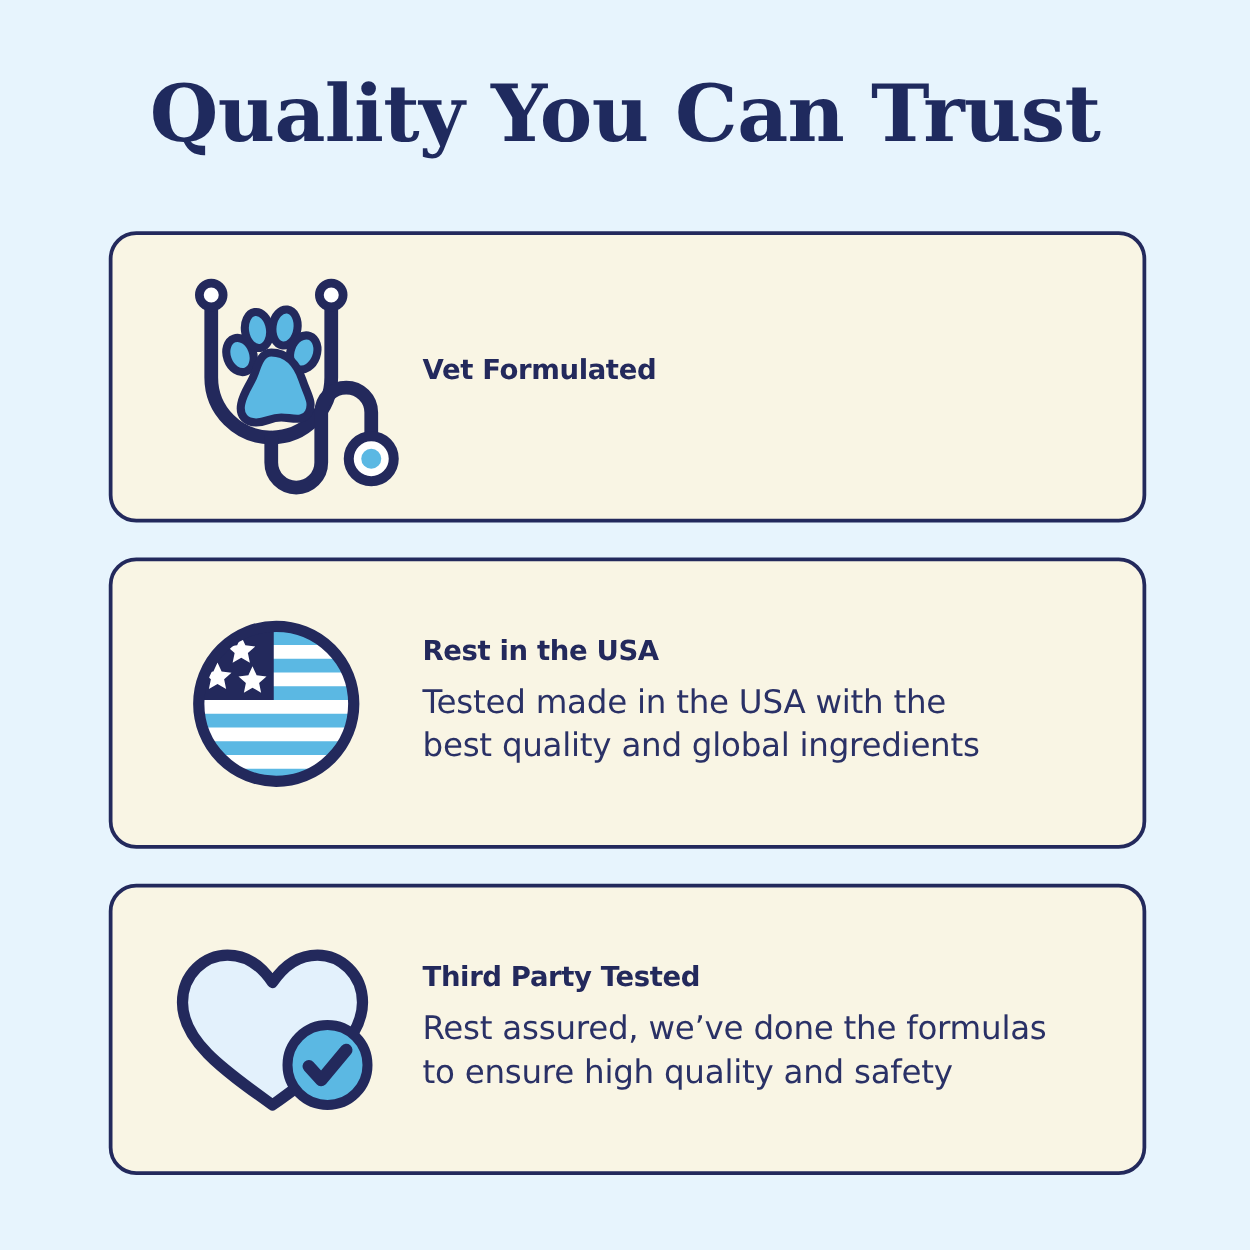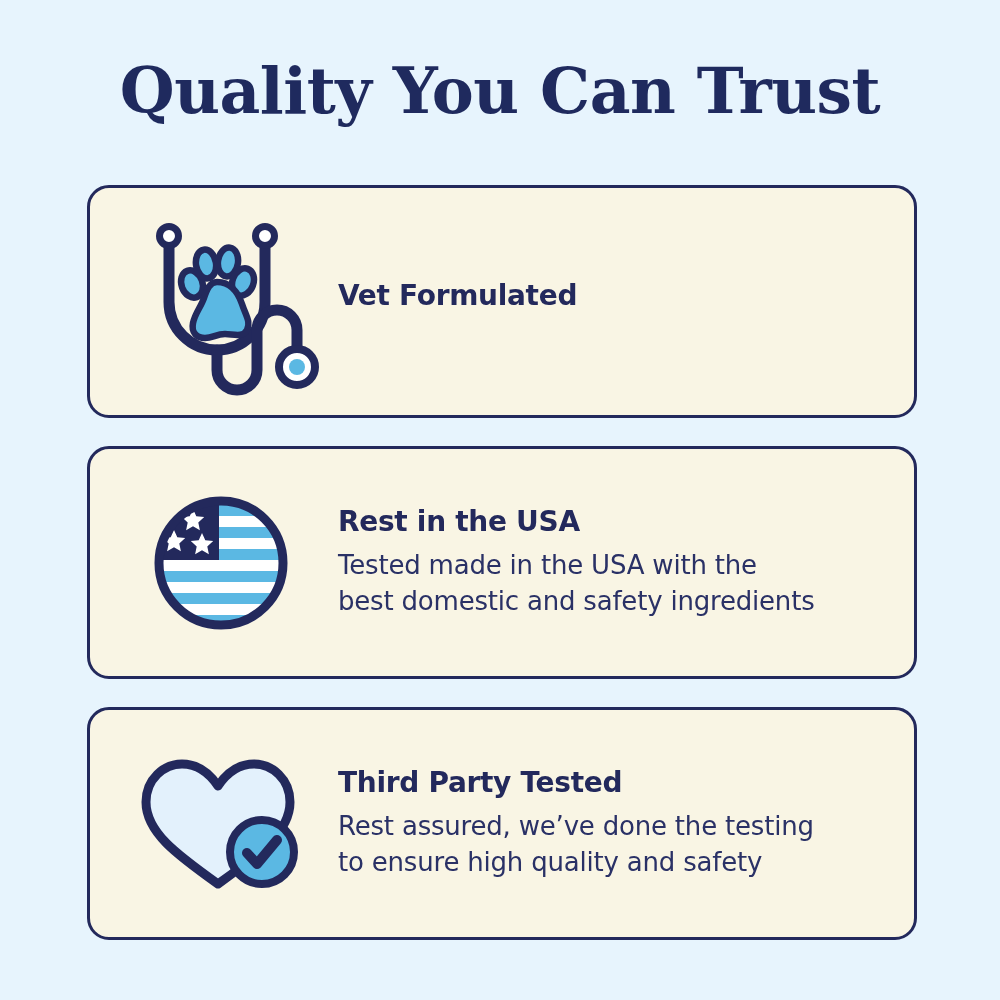--- a/index.html
+++ b/index.html
@@ -67,21 +67,21 @@
     align-items: center;
     justify-content: center;
   }
   .text-wrap {
     flex: 1 1 auto;
     padding-left: 8px;
   }
   .card-heading {
     font-family: "DejaVu Sans", "Liberation Sans", sans-serif;
     font-weight: 700;
-    font-size: 28px;
+    font-size: 22px;
     line-height: 1.15;
     color: #23295c;
     margin: 0 0 10px 0;
     letter-spacing: -0.3px;
   }
   .card-body {
     font-family: "DejaVu Sans", "Liberation Sans", sans-serif;
     font-weight: 400;
     font-size: 26px;
     line-height: 1.36;
@@ -164,21 +164,21 @@
             </g>
           </g>
 
           <circle cx="75" cy="75" r="62" fill="none" stroke="#23295c" stroke-width="9"></circle>
         </svg>
       </div>
       <div class="text-wrap">
         <h2 class="card-heading">Rest in the USA</h2>
         <p class="card-body">
           <span class="ln">Tested made in the USA with the</span>
-          <span class="ln">best domestic and safety ingredients</span>
+          <span class="ln">best quality and global ingredients</span>
         </p>
       </div>
     </div>
 
     <div class="card card-3">
       <div class="icon-wrap">
         <svg width="170" height="140" viewBox="0 0 170 140" aria-hidden="true">
 
           <path d="M82 130
                    C 40 100, 10 78, 10 48
@@ -188,20 +188,20 @@
                    C 136 10, 154 25, 154 48
                    C 154 78, 124 100, 82 130 Z" fill="#e3f1fc" stroke="#23295c" stroke-width="9" stroke-linejoin="round"></path>
 
           <circle cx="126" cy="98" r="32" fill="#5bb8e3" stroke="#23295c" stroke-width="8"></circle>
           <path d="M111 99 l10 11 20 -24" fill="none" stroke="#23295c" stroke-width="10" stroke-linecap="round" stroke-linejoin="round"></path>
         </svg>
       </div>
       <div class="text-wrap">
         <h2 class="card-heading">Third Party Tested</h2>
         <p class="card-body">
-          <span class="ln">Rest assured, we’ve done the testing</span>
+          <span class="ln">Rest assured, we’ve done the formulas</span>
           <span class="ln">to ensure high quality and safety</span>
         </p>
       </div>
     </div>
 
   </div>
 </div>
 
 </body></html>

